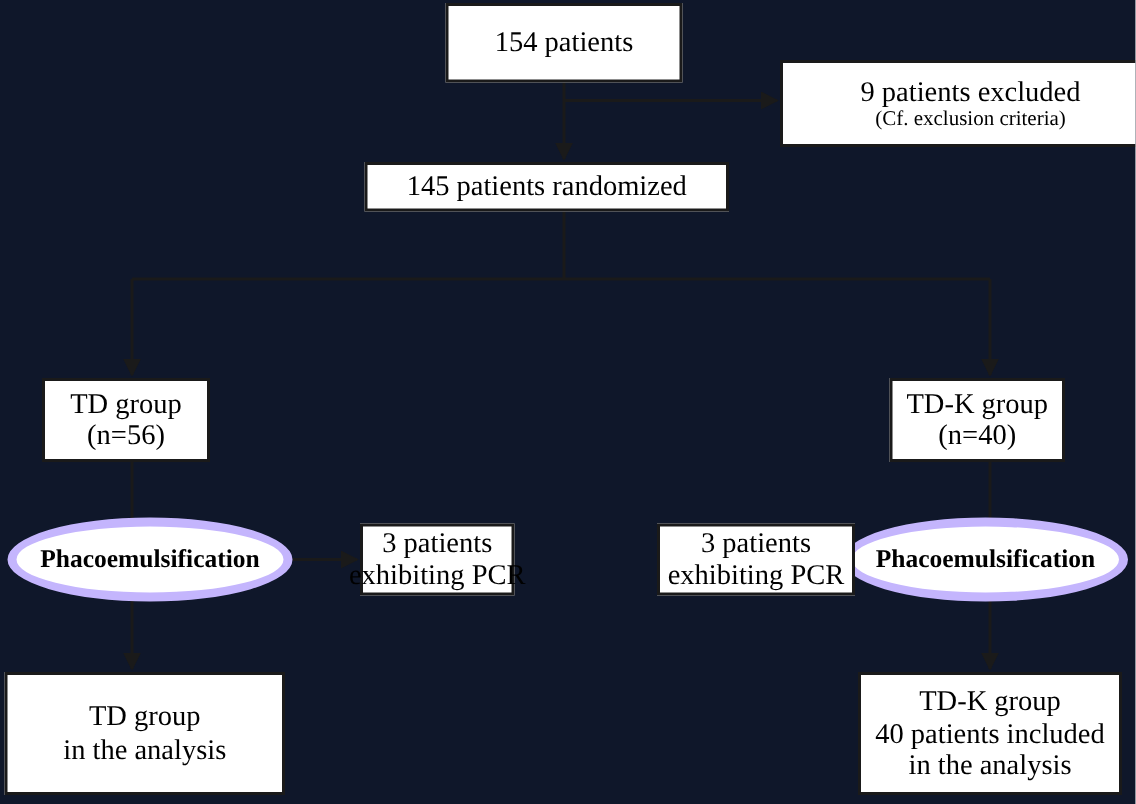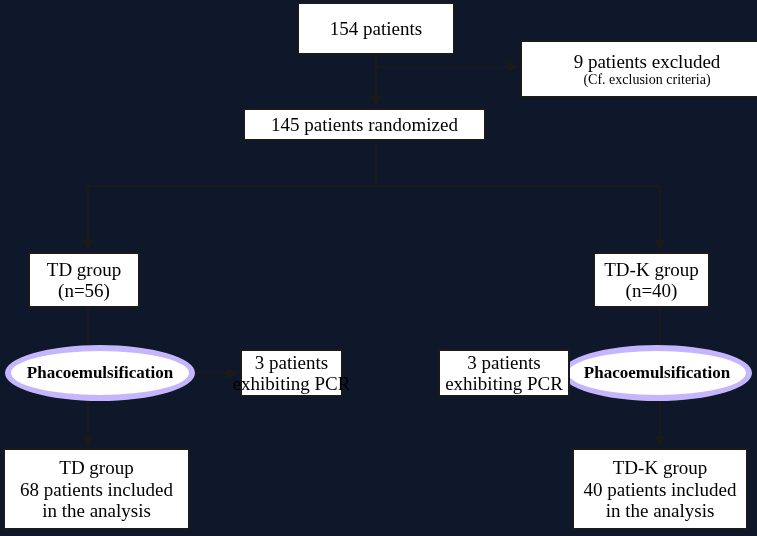--- a/index.html
+++ b/index.html
@@ -139,21 +139,20 @@
     <span class="l2 t-main">exhibiting PCR</span>
   </div>
 
   <div class="node" id="n-pcr-right">
     <span class="l1 t-main">3 patients</span>
     <span class="l2 t-main">exhibiting PCR</span>
   </div>
 
   <div class="node" id="n-result-left">
     <span class="l1 t-main t-bold">TD group</span>
-    <span class="l2 t-main">68 patients included</span>
     <span class="l3 t-main">in the analysis</span>
   </div>
 
   <div class="node" id="n-result-right">
     <span class="l1 t-main t-bold">TD-K group</span>
     <span class="l2 t-main">40 patients included</span>
     <span class="l3 t-main">in the analysis</span>
   </div>
 
 </div>

